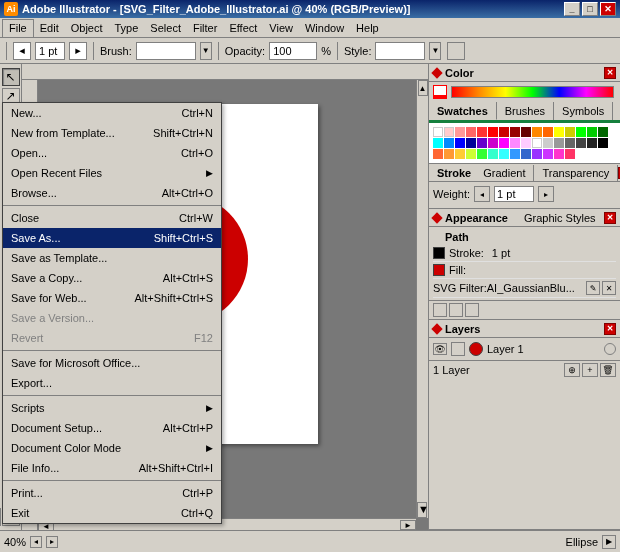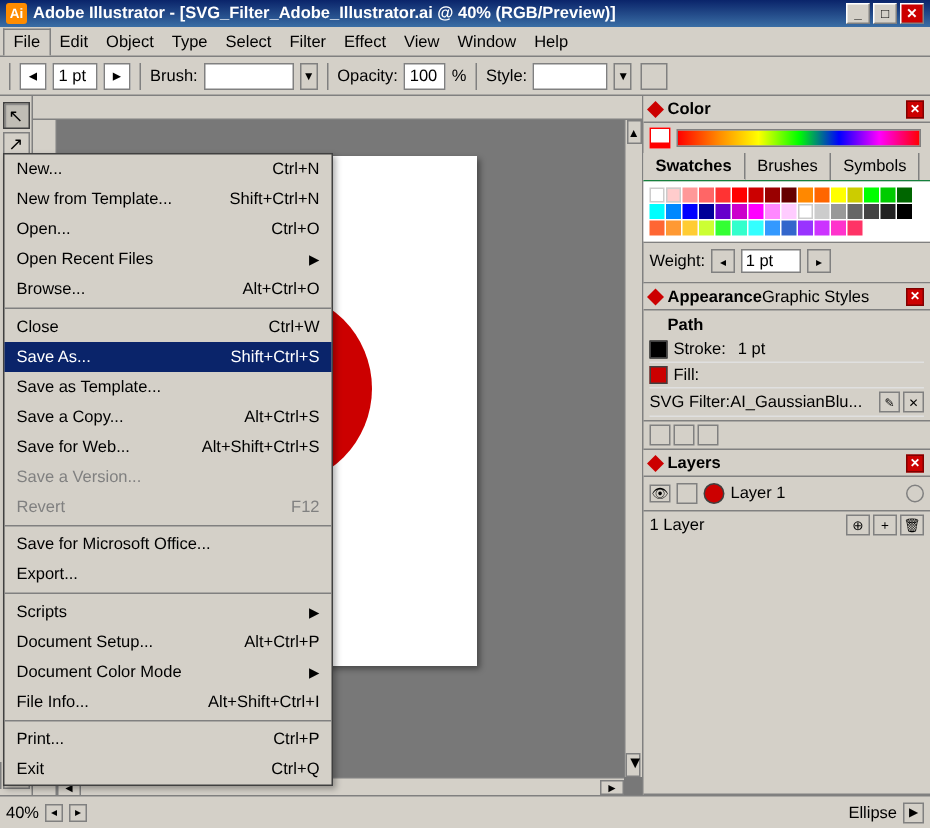--- a/index.html
+++ b/index.html
@@ -176,21 +176,21 @@
     .panel-header .diamond {
       width: 8px;
       height: 8px;
       background: #cc0000;
       transform: rotate(45deg);
       margin-right: 4px;
     }
     .panel-tabs {
       display: flex;
       background: #d4d0c8;
-      border-bottom: 1px solid #15803d;
+      border-bottom: 3px solid #15803d;
     }
     .panel-tab {
       padding: 2px 8px;
       font-size: 11px;
       border-right: 1px solid #808080;
       cursor: pointer;
       height: 18px;
       display: flex;
       align-items: center;
     }
@@ -372,21 +372,21 @@
   <div class="toolbar-separator"></div>
   <div style="width:18px;height:18px;border:1px solid #808080;background:white;display:flex;align-items:center;justify-content:center;">◂</div>
   <input class="toolbar-input" style="width: 30px;" value="1 pt">
   <div style="width:18px;height:18px;border:1px solid #808080;background:white;display:flex;align-items:center;justify-content:center;">▸</div>
   <div class="toolbar-separator"></div>
   <span class="toolbar-label">Brush:</span>
   <div style="width:60px;height:18px;border:1px solid #808080;background:white;display:flex;align-items:center;padding:0 4px;font-size:11px;"></div>
   <div style="width:12px;height:18px;border:1px solid #808080;background:#d4d0c8;display:flex;align-items:center;justify-content:center;font-size:8px;">▼</div>
   <div class="toolbar-separator"></div>
   <span class="toolbar-label">Opacity:</span>
-  <input class="toolbar-input" style="width: 28px;" value="100">
+  <input class="toolbar-input" style="width: 48px;" value="100">
   <span class="toolbar-label">%</span>
   <div class="toolbar-separator"></div>
   <span class="toolbar-label">Style:</span>
   <div style="width:50px;height:18px;border:1px solid #808080;background:white;"></div>
   <div style="width:12px;height:18px;border:1px solid #808080;background:#d4d0c8;display:flex;align-items:center;justify-content:center;font-size:8px;">▼</div>
   <div style="width:18px;height:18px;border:1px solid #808080;background:#d4d0c8;margin-left:2px;"></div>
 </div>
 
 <div style="display:flex;height:calc(552px - 18px - 20px - 26px - 22px);position:relative;">
 
@@ -521,35 +521,44 @@
           <div style="width:10px;height:10px;background:#3366cc;"></div>
           <div style="width:10px;height:10px;background:#9933ff;"></div>
           <div style="width:10px;height:10px;background:#cc33ff;"></div>
           <div style="width:10px;height:10px;background:#ff33cc;"></div>
           <div style="width:10px;height:10px;background:#ff3366;"></div>
         </div>
       </div>
     </div>
 
     <div class="panel-section" style="position:relative;">
+      <div class="panel-header">
+        <div class="diamond"></div>
+        <span>Stroke</span>
+        <div class="panel-tabs" style="border:none;flex:1;margin-left:4px;">
+          <span class="panel-tab" style="height:auto;font-weight:normal;">Gradient</span>
+          <span class="panel-tab" style="height:auto;font-weight:normal;">Transparency</span>
+        </div>
+        <div style="margin-left:auto;width:12px;height:12px;background:#cc0000;border:1px solid #800000;display:flex;align-items:center;justify-content:center;font-size:8px;color:white;">✕</div>
+      </div>
       <div class="stroke-panel">
         <div class="stroke-row">
           <span>Weight:</span>
           <div style="width:16px;height:16px;border:1px solid #808080;background:#d4d0c8;display:flex;align-items:center;justify-content:center;font-size:8px;">◂</div>
           <input class="stroke-input" value="1 pt" style="">
           <div style="width:16px;height:16px;border:1px solid #808080;background:#d4d0c8;display:flex;align-items:center;justify-content:center;font-size:8px;">▸</div>
         </div>
       </div>
     </div>
 
     <div class="panel-section" style="position:relative;">
       <div class="panel-header">
         <div class="diamond"></div>
         <span>Appearance</span>
-        <span style="margin-left:0;font-weight:normal;cursor:pointer;">Graphic Styles</span>
+        <span style="margin-left:16px;font-weight:normal;cursor:pointer;">Graphic Styles</span>
         <div style="margin-left:auto;width:12px;height:12px;background:#cc0000;border:1px solid #800000;display:flex;align-items:center;justify-content:center;font-size:8px;color:white;">✕</div>
       </div>
       <div class="appearance-panel">
         <div style="font-weight:bold;padding:2px 12px;">Path</div>
         <div class="appearance-row">
           <div class="color-swatch-small" style="background:black;"></div>
           <span>Stroke:</span>
           <span style="margin-left:4px;">1 pt</span>
         </div>
         <div class="appearance-row">

